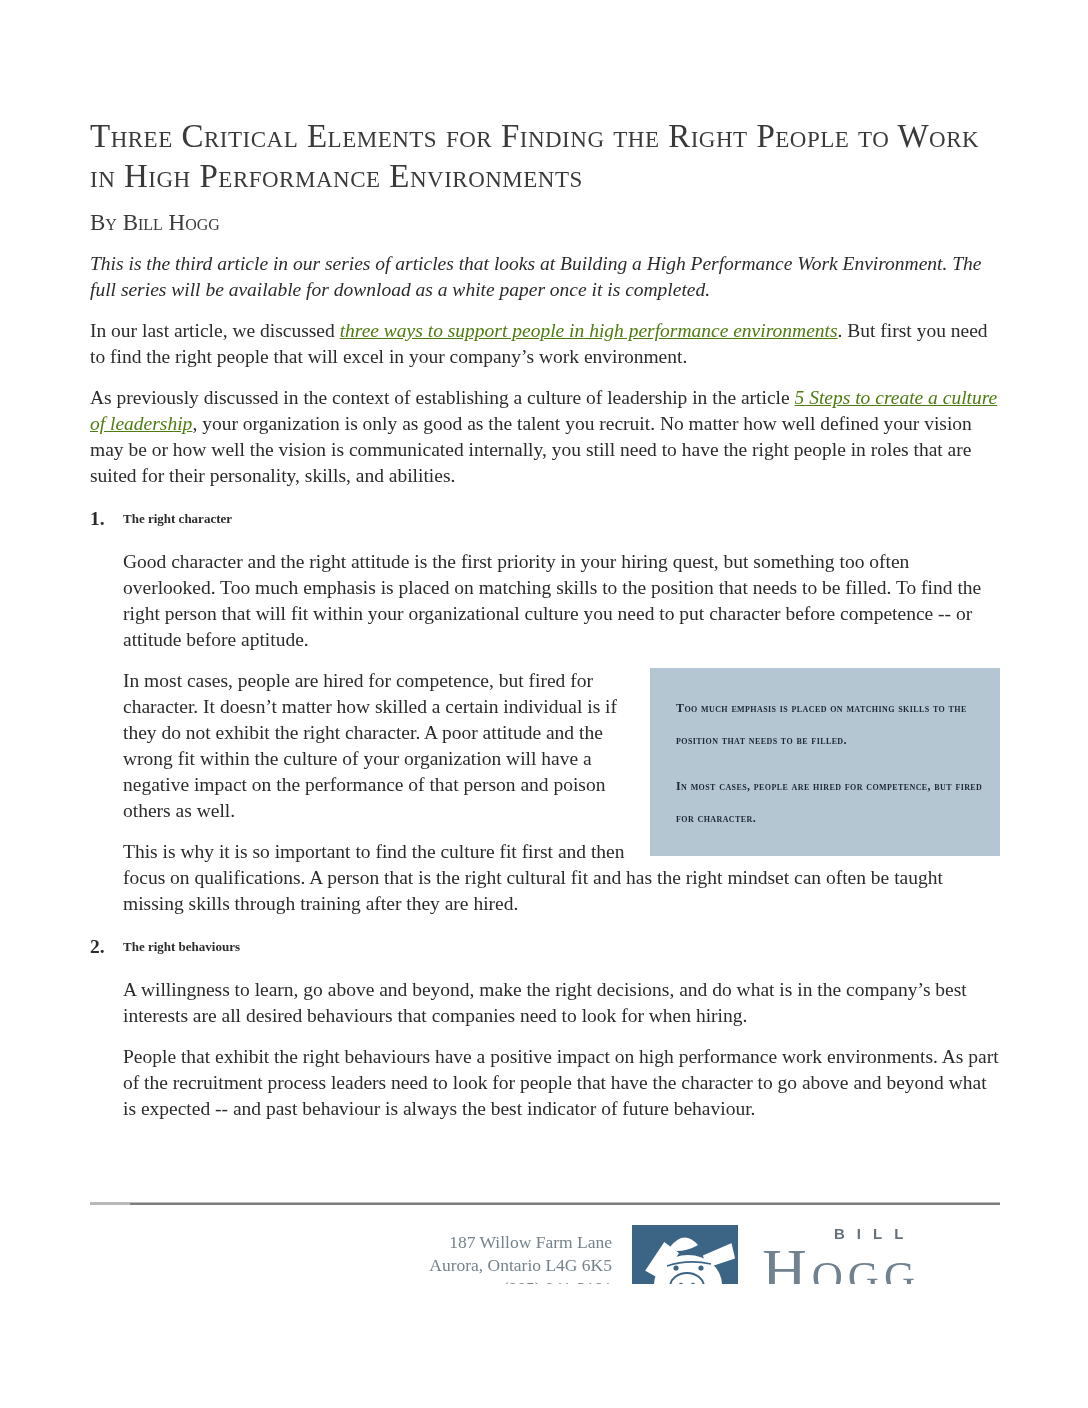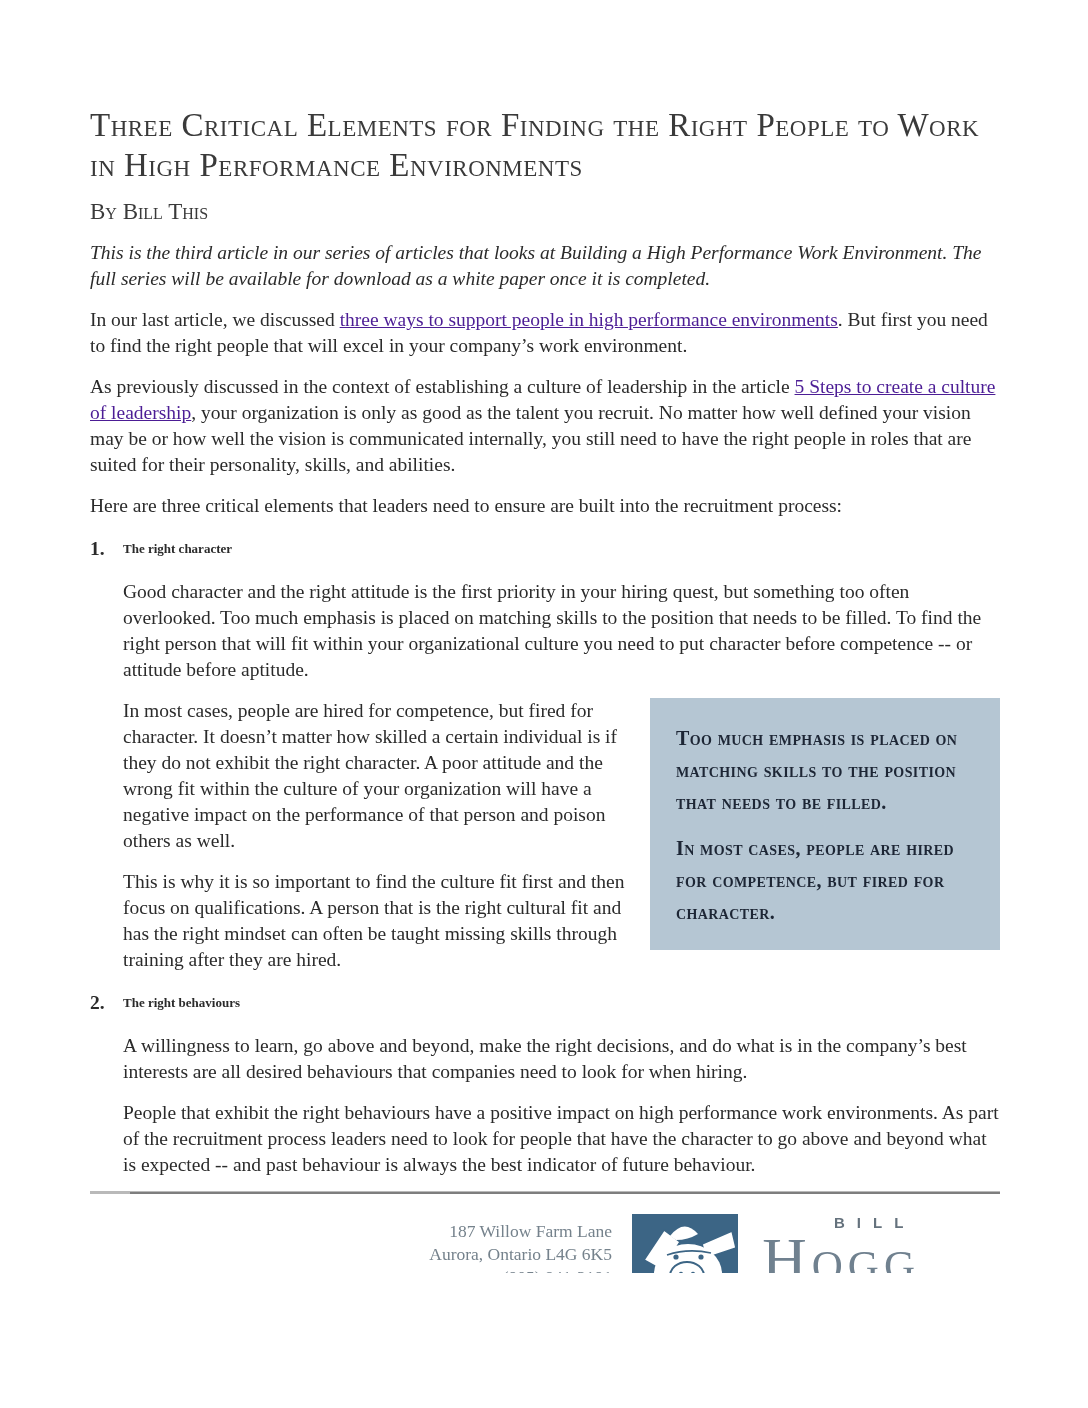--- a/index.html
+++ b/index.html
@@ -1,19 +1,19 @@
 <!DOCTYPE html>
 <html><head>
 <meta charset="utf-8">
 <style>
   * { margin: 0; padding: 0; box-sizing: border-box; }
   html, body { background: #ffffff; }
   .page {
     width: 1088px; height: 1268px;
-    margin: 5px auto;
+    margin: 16px auto;
     background: #ffffff;
     font-family: "Liberation Serif", serif;
     color: #2b2b2b;
     position: relative;
     overflow: hidden;
   }
   .content { padding: 100px 88px 0 90px; }
 
   .title {
     font-variant: small-caps;
@@ -27,21 +27,22 @@
     font-variant: small-caps;
     font-size: 23px;
     color: #3a3a3a;
     margin-top: 14px;
   }
 
   p.body { font-size: 19.5px; line-height: 26px; margin-top: 15px; }
   p.italic-note { font-style: italic; }
 
   a.doc-link {
-    color: #4c1d95;
+    color: #4d7c0f;
+    font-style: italic;
     text-decoration: underline;
     cursor: pointer;
   }
 
   .list-item { display: flex; margin-top: 17px; }
   .list-num {
     width: 33px; flex: 0 0 33px;
     font-weight: 700; font-size: 19.5px; line-height: 26px;
   }
   .list-body { flex: 1; }
@@ -50,21 +51,21 @@
 
   .callout {
     float: right;
     width: 350px;
     background: #b5c6d3;
     color: #1d2635;
     padding: 24px 12px 22px 26px;
     margin: 15px 0 6px 24px;
     font-variant: small-caps;
     font-weight: 700;
-    font-size: 20px;
+    font-size: 12px;
     line-height: 32px;
     letter-spacing: 0.4px;
   }
   .callout p + p { margin-top: 14px; }
   .clear { clear: both; }
 
   .footer {
     position: absolute;
     left: 90px; right: 88px; top: 1186px;
   }
@@ -118,30 +119,29 @@
     font-size: 22px;
   }
 </style>
 </head>
 <body>
 
 <div class="page">
   <div class="content">
 
     <h1 class="title">Three Critical Elements for Finding the Right People to Work in High Performance Environments</h1>
-    <div class="byline">By Bill This</div>
+    <div class="byline">By Bill Hogg</div>
 
     <p class="body italic-note">This is the third article in our series of articles that looks at Building a High Performance Work Environment. The full series will be available for download as a white paper once it is completed.</p>
 
     <p class="body"><span>In our last article, we discussed </span><a class="doc-link">three ways to support people in high performance environments</a><span>. But first you need to find the right people that will excel in your company’s work environment.</span></p>
 
     <p class="body"><span>As previously discussed in the context of establishing a culture of leadership in the article </span><a class="doc-link">5 Steps to create a culture of leadership</a><span>, your organization is only as good as the talent you recruit. No matter how well defined your vision may be or how well the vision is communicated internally, you still need to have the right people in roles that are suited for their personality, skills, and abilities.</span></p>
 
 
-    <p class="body">Here are three critical elements that leaders need to ensure are built into the recruitment process:</p>
 
     <div class="list-item">
       <div class="list-num">1.</div>
       <div class="list-body">
         <div class="list-heading">The right character</div>
         <p class="body">Good character and the right attitude is the first priority in your hiring quest, but something too often overlooked. Too much emphasis is placed on matching skills to the position that needs to be filled. To find the right person that will fit within your organizational culture you need to put character before competence -- or attitude before aptitude.</p>
 
         <div class="callout">
           <p>Too much emphasis is placed on matching skills to the position that needs to be filled.</p>
           <p>In most cases, people are hired for competence, but fired for character.</p>

